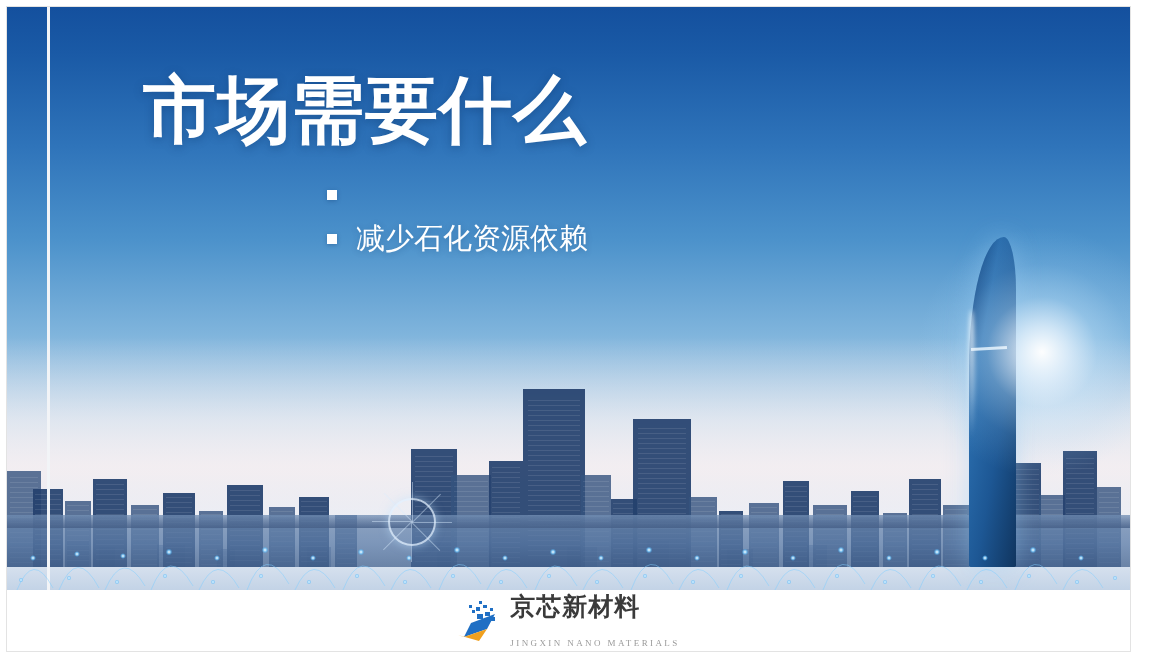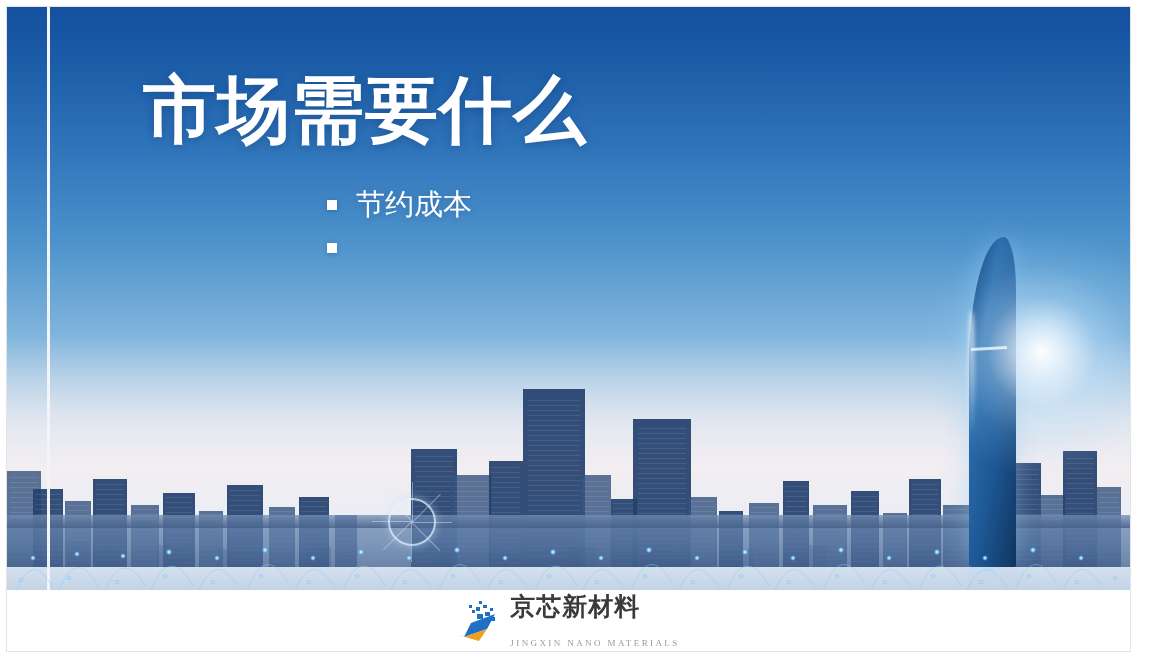--- a/index.html
+++ b/index.html
@@ -336,24 +336,24 @@
         </g>
       </svg>
 
       <div class="hero-divider"></div>
 
       <div class="title">市场需要什么</div>
 
       <ul class="bullets">
         <li>
           <span class="sq"></span>
-          <span>节约成本</span>
         </li>
         <li>
           <span class="sq"></span>
+          <span>减少石化资源依赖</span>
         </li>
       </ul>
     </div>
 
     <div class="footer">
       <div class="logo">
         <div class="logo-mark">
           <svg viewBox="0 0 44 40" width="44" height="40">
             <polygon points="14,22 38,13 30,28 7,36" fill="#1f6fc4"></polygon>
             <polygon points="7,36 30,28 22,40 1,34" fill="#f0a01e"></polygon>

